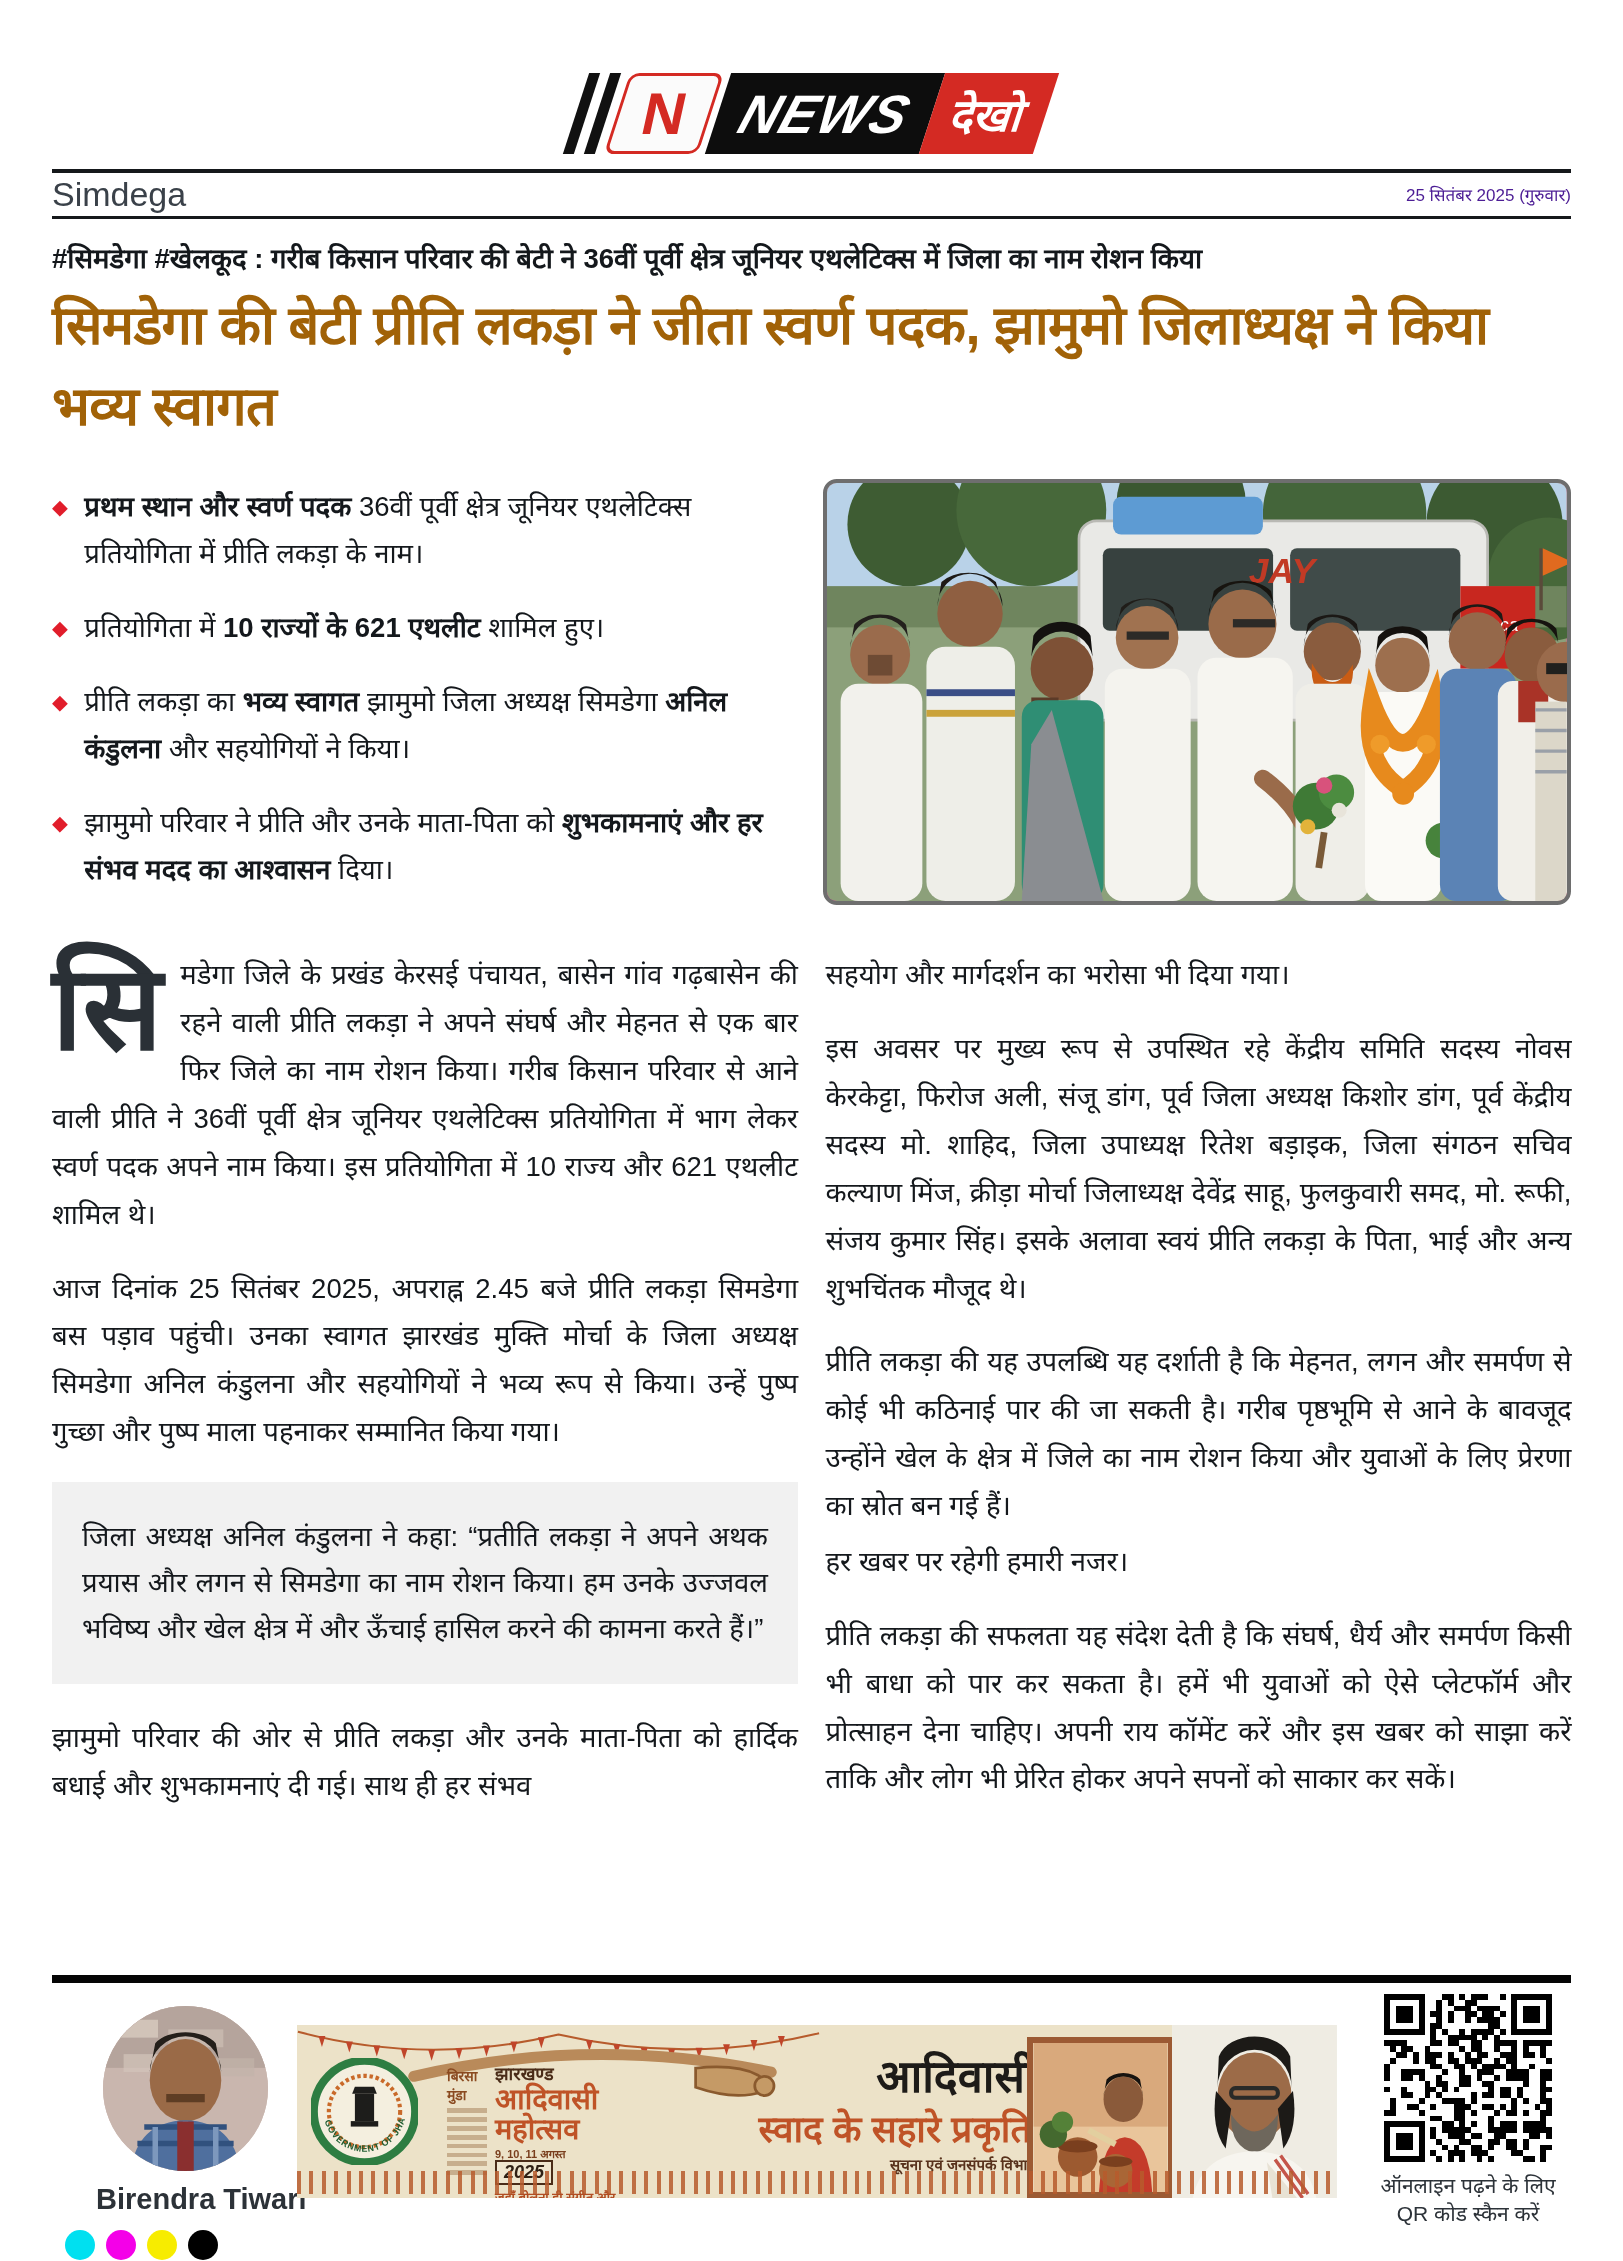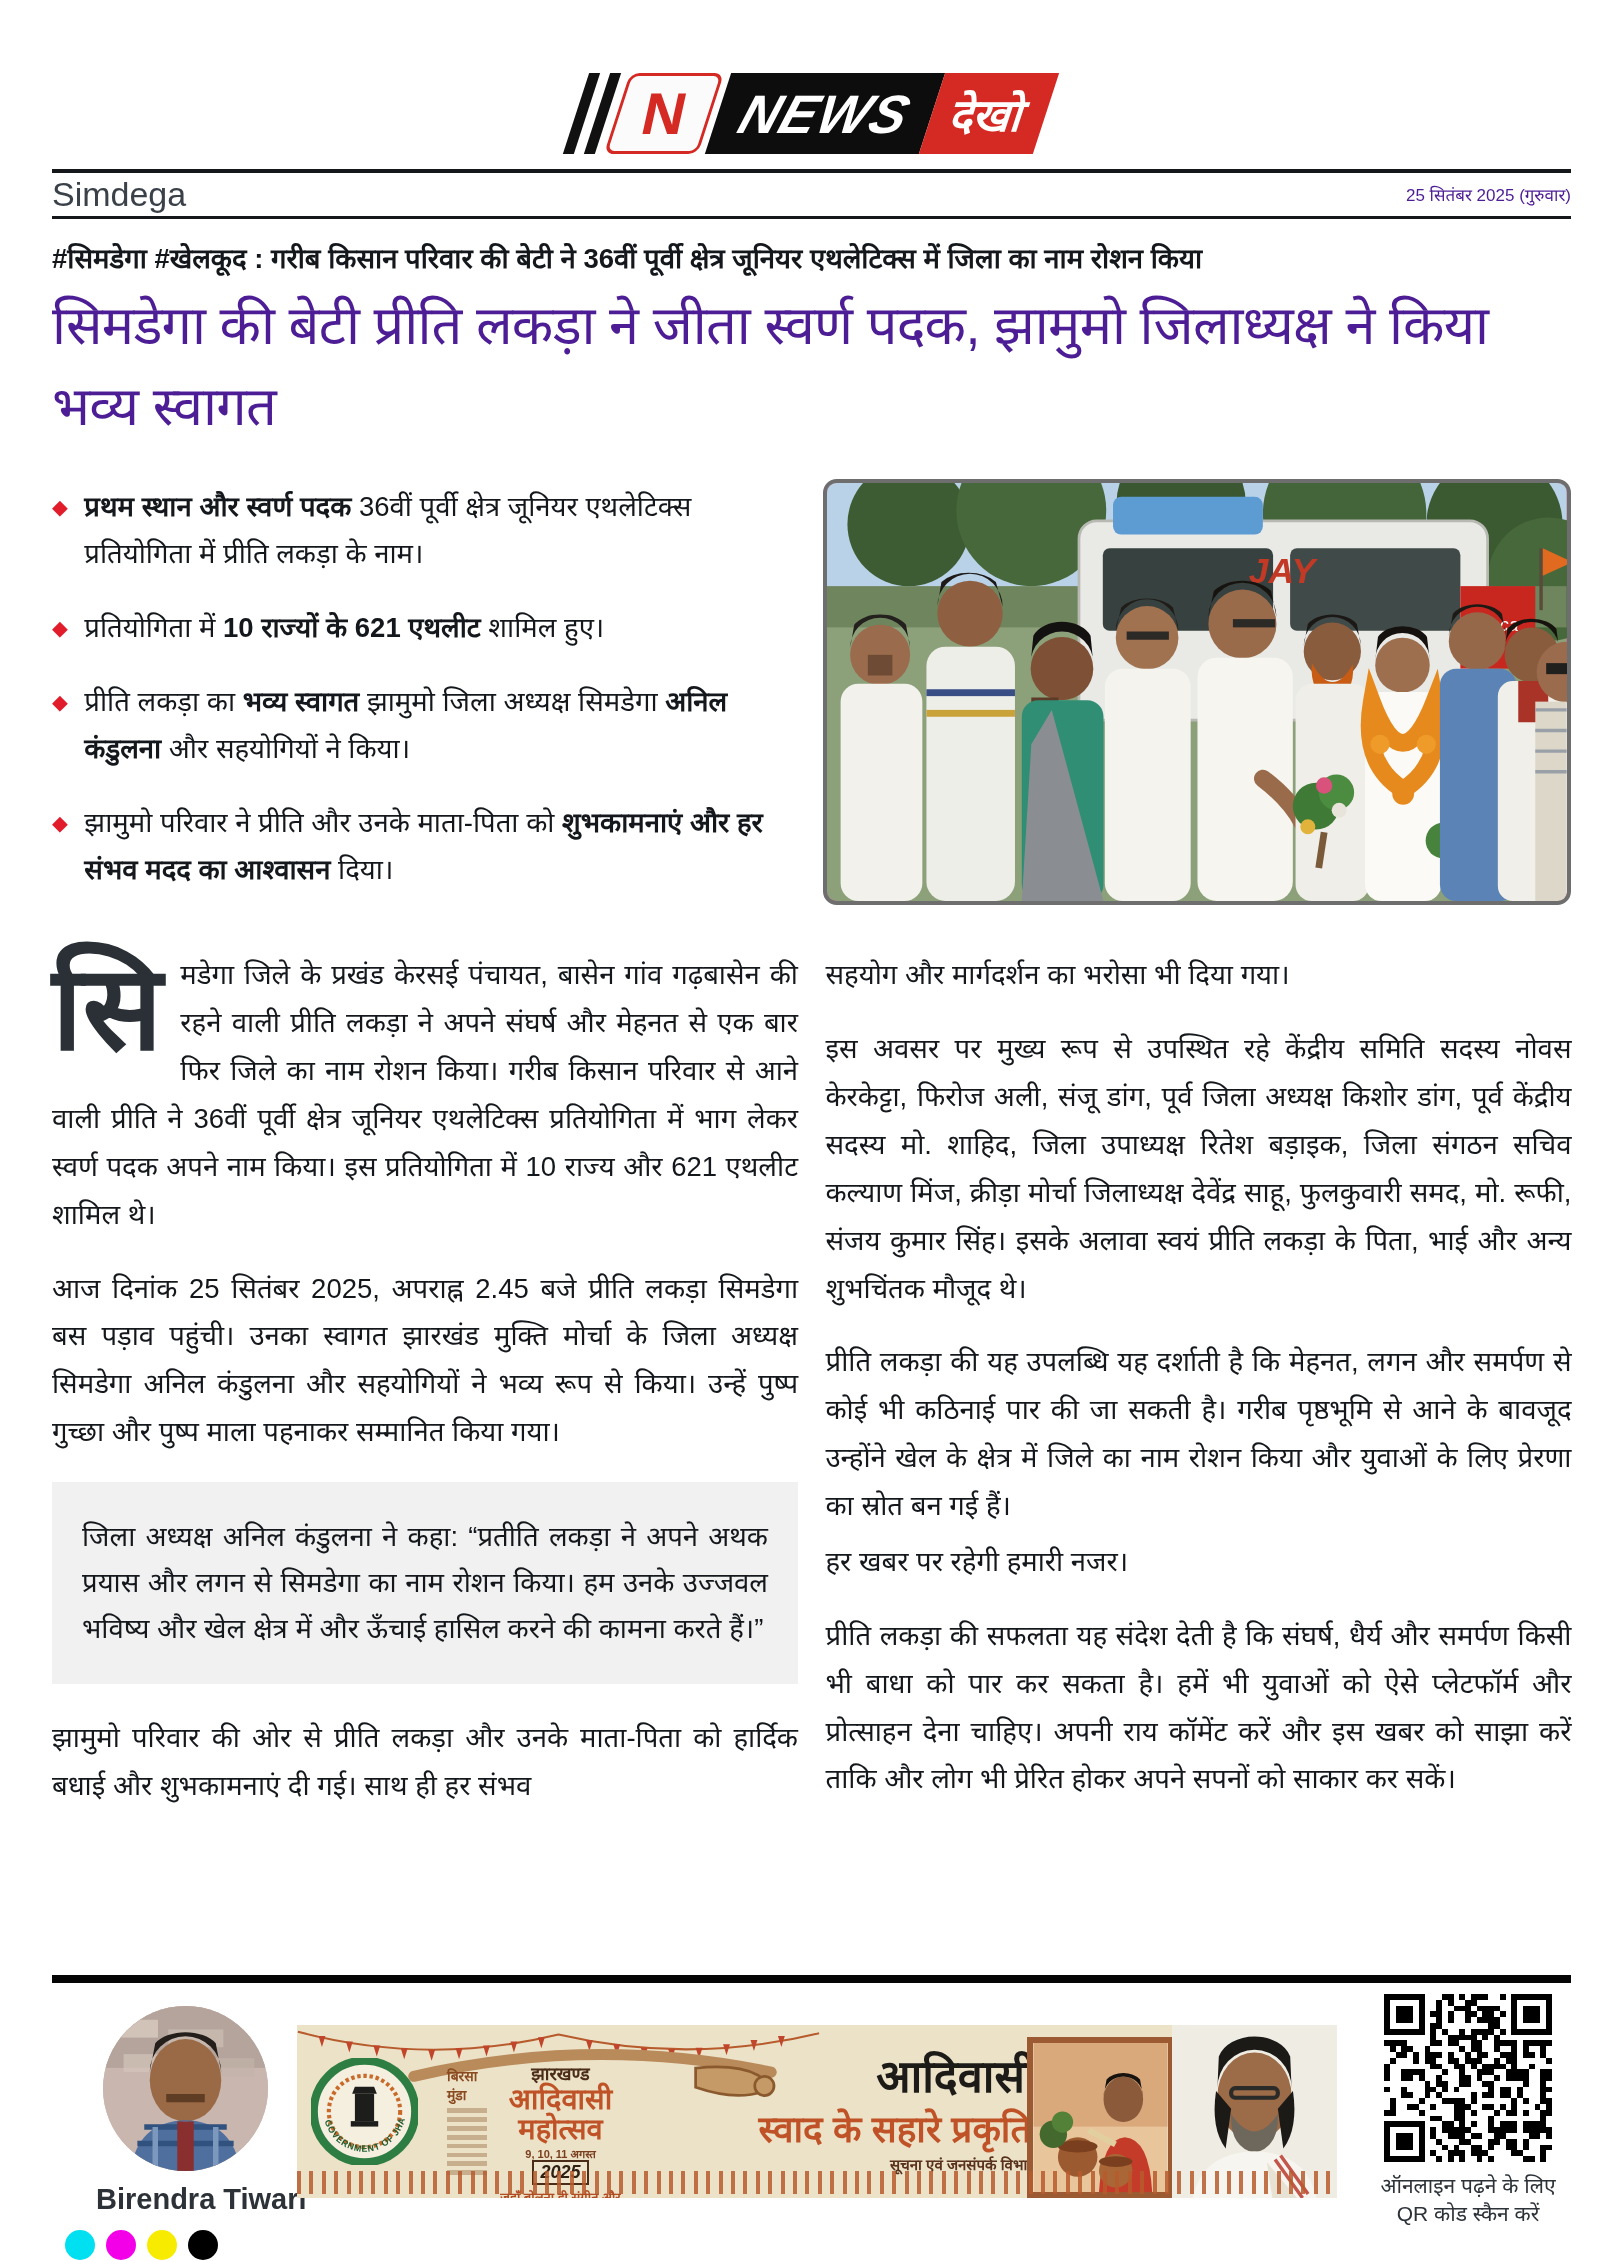--- a/index.html
+++ b/index.html
@@ -21,21 +21,21 @@
 
   
   .rule{height:3.4px;background:#15181b;margin-top:8.3px;}
   .meta-row{display:flex;justify-content:space-between;align-items:center;height:43px;}
   .meta-location{font-size:34px;color:#3a4149;}
   .meta-date{font-size:17px;color:#4c1d95;}
   .rule2{height:3.4px;background:#15181b;}
 
   
   .hashtag{margin-top:20.6px;font-size:27.5px;font-weight:bold;color:#14181c;line-height:1.35;}
-  .headline{margin-top:8.3px;font-size:54px;font-weight:400;line-height:1.5;color:#4c1d95;letter-spacing:-0.7px;}
+  .headline{margin-top:8.3px;font-size:54px;font-weight:700;line-height:1.5;color:#a16207;letter-spacing:-0.7px;}
 
   
   .top-section{display:flex;gap:23.4px;margin-top:27.5px;}
   .bullets{width:748px;flex:0 0 auto;padding-top:9.6px;}
   .bullet{display:flex;gap:16.5px;margin-bottom:27.5px;font-size:27.5px;line-height:1.7;}
   .bullet .diamond{color:#e11d2b;font-size:20.6px;line-height:1;padding-top:12.4px;flex:0 0 auto;}
   .bullet b{font-weight:bold;}
   .photo-frame{flex:1 1 auto;height:418px;border:4.8px solid #6e6e6e;border-radius:13.8px;
                overflow:hidden;background:#ec4899;margin-top:4.1px;}
   .photo-frame svg{display:block;width:100%;height:100%;}
@@ -57,21 +57,21 @@
 
   .banner{position:absolute;left:297px;top:2025px;width:1040px;height:173px;background:#ece2c8;overflow:hidden;}
   .banner .bottom-ticks{position:absolute;left:0;right:0;bottom:4.1px;height:23.4px;opacity:.85;
       background:repeating-linear-gradient(90deg,#b75b2c 0 4.1px,transparent 4.1px 12.4px);}
   .banner .big-title{position:absolute;left:475px;top:19px;width:481px;text-align:center;
       font-size:45px;font-weight:800;color:#1d1b18;}
   .banner .slogan{position:absolute;left:413px;top:77px;width:605px;text-align:center;
       font-size:37px;font-weight:800;color:#bf5327;}
   .banner .dept{position:absolute;left:475px;top:129px;width:481px;text-align:center;
       font-size:15px;font-weight:bold;color:#58321c;}
-  .banner .fest{position:absolute;left:198px;top:40px;width:131px;text-align:center;color:#bf5327;line-height:1.05;}
+  .banner .fest{position:absolute;left:198px;top:40px;width:131px;text-align:left;color:#bf5327;line-height:1.05;}
   .banner .fest .st{font-size:18px;color:#4a2c18;font-weight:bold;}
   .banner .fest .f1,.banner .fest .f2{font-size:29px;font-weight:800;}
   .banner .fest .dates{font-size:11px;color:#7a3f1e;font-weight:bold;margin-top:4.1px;}
   .banner .fest .badge{display:inline-block;border:2.1px solid #4a2c18;color:#2f2014;font-size:18px;
       font-weight:800;padding:0.7px 6.9px;background:#efe6cf;font-style:italic;}
   .banner .fest .tagline{font-size:13px;font-weight:bold;color:#b14d22;margin-top:5.5px;line-height:1.25;}
   .banner .side-col{position:absolute;left:150px;top:41px;width:40px;}
   .banner .side-col .lbl{font-size:14px;font-weight:bold;color:#8a4a20;}
   .banner .side-col .ln{height:4.8px;background:#a9835c;opacity:.55;margin-top:4.1px;}
   .banner svg.seal{position:absolute;left:13.8px;top:33px;width:107px;height:107px;}

